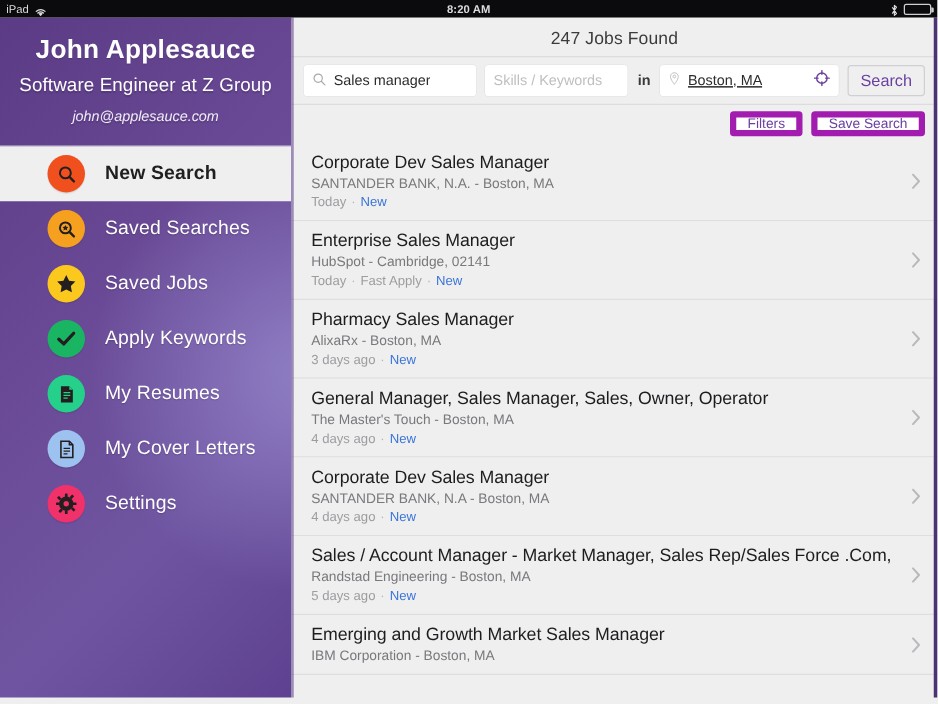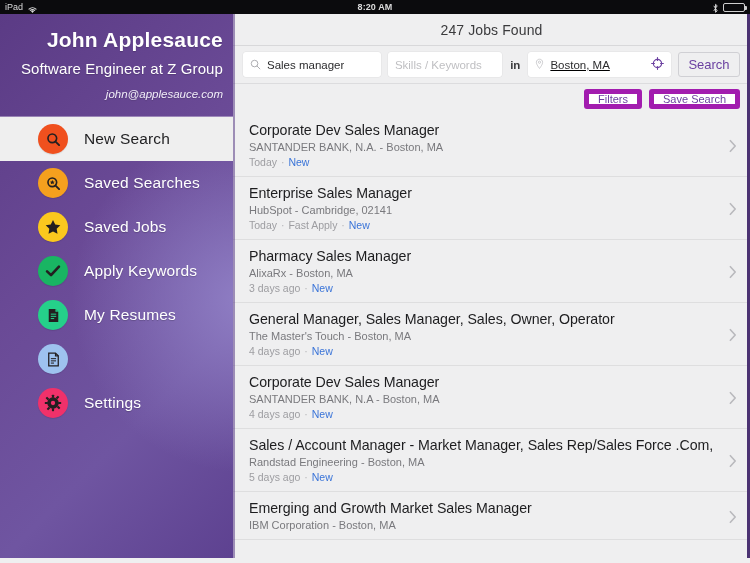--- a/index.html
+++ b/index.html
@@ -36,40 +36,40 @@
 
   
   .sidebar {
     position: absolute; top: 14px; left: 0; width: 233px; height: 549px;
     background:
       radial-gradient(circle at 105% 52%, #8f7ec4 0%, rgba(143,126,196,0) 46%),
       linear-gradient(135deg, #5b3b85 0%, #6a4a96 40%, #6f55a1 70%, #5d4190 100%);
     overflow: hidden;
     z-index: 20;
   }
-  .profile { padding: 14px 10px 0 10px; text-align: right; color: #fff; }
+  .profile { padding: 14px 10px 0 10px; text-align: center; color: #fff; }
   .profile-name {
     font-size: 21px; font-weight: bold; letter-spacing: .2px;
     text-shadow: 0 1px 1px rgba(0,0,0,.18);
   }
   .profile-title {
     font-size: 15px; margin-top: 8px; letter-spacing: .1px;
     text-shadow: 0 1px 1px rgba(0,0,0,.18);
   }
   .profile-email {
     font-size: 11.5px; font-style: italic; margin-top: 11px; color: #f1edf8;
     text-shadow: 0 1px 1px rgba(0,0,0,.16);
   }
 
   .menu { margin-top: 17px; }
   .menu-item {
     display: flex; align-items: center; height: 44px;
     padding-left: 38px; gap: 16px; position: relative;
   }
-  .menu-item.active { background: #efefef; }
+  .menu-item.active { background: #efefef; font-weight: bold; }
   .menu-item.active .menu-label { color: #1f1f21; text-shadow: none; }
   .menu-item.active::before {
     content: ""; position: absolute; left: 0; top: -1px; width: 100%; height: 1px;
     background: rgba(255,255,255,.35);
   }
   .menu-label {
     font-size: 15.5px; color: #fff; letter-spacing: .15px;
     text-shadow: 0 1px 1px rgba(0,0,0,.2);
   }
   .menu-icon {
@@ -239,20 +239,21 @@
         <div class="menu-item">
           <span class="menu-icon" style="background: rgb(158, 194, 239);">
             <svg viewBox="0 0 20 20" width="17" height="17">
               <path d="M4.4 2.4 L12.3 2.4 L15.6 5.7 L15.6 17.6 L4.4 17.6 Z" fill="none" stroke="#231f20" stroke-width="1.5"></path>
               <path d="M12.3 2.4 L12.3 5.7 L15.6 5.7" fill="none" stroke="#231f20" stroke-width="1.3"></path>
               <line x1="6.9" y1="9" x2="13" y2="9" stroke="#231f20" stroke-width="1.2"></line>
               <line x1="6.9" y1="11.6" x2="13" y2="11.6" stroke="#231f20" stroke-width="1.2"></line>
               <line x1="6.9" y1="14.2" x2="10.6" y2="14.2" stroke="#231f20" stroke-width="1.2"></line>
             </svg>
           </span>
+          <span class="menu-label">My Cover Letters</span>
         </div>
         <div class="menu-item">
           <span class="menu-icon" style="background: rgb(240, 49, 106);">
             <svg viewBox="0 0 20 20" width="18" height="18">
               <g fill="#231f20">
                 <circle cx="10" cy="10" r="6.4"></circle>
               </g>
               <g fill="#231f20">
                 <rect x="8.8" y="0.9" width="2.4" height="3.4" rx=".5"></rect>
                 <rect x="8.8" y="15.7" width="2.4" height="3.4" rx=".5"></rect>

